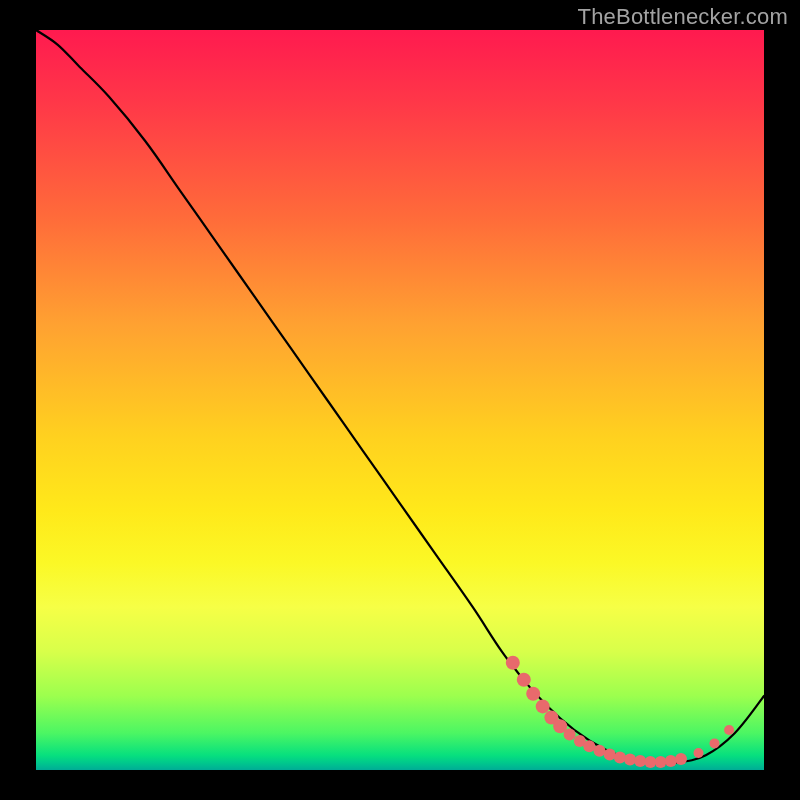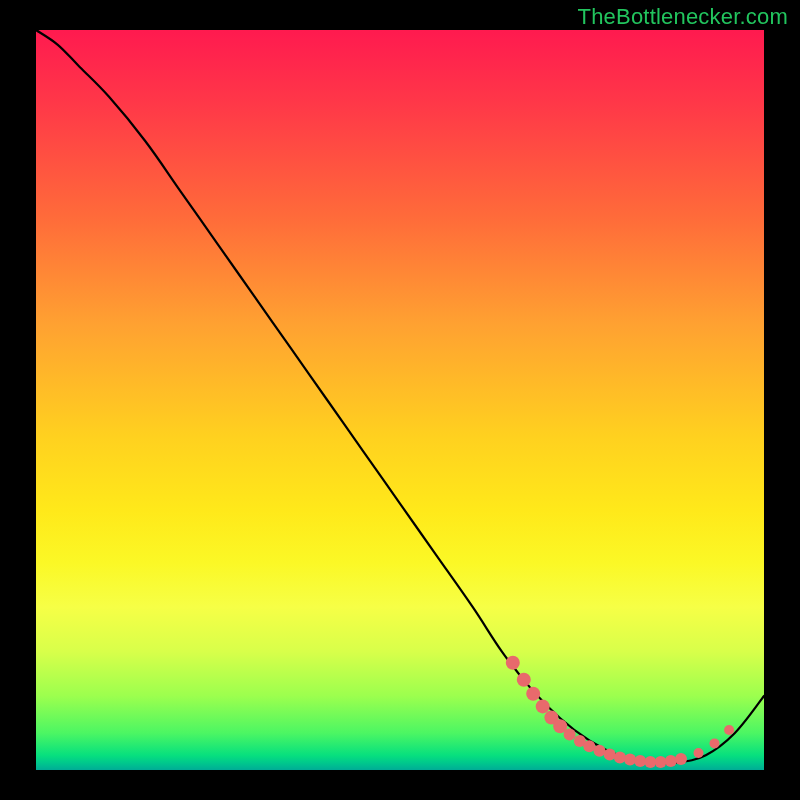--- a/index.html
+++ b/index.html
@@ -14,21 +14,21 @@
   .frame {
     position: relative;
     width: 800px;
     height: 800px;
     background: #000;
   }
   .attribution {
     position: absolute;
     top: 4px;
     right: 12px;
-    color: #22c55e;
+    color: #a3a3a3;
     font-size: 22px;
     letter-spacing: 0.2px;
     z-index: 5;
     user-select: none;
   }
   
   .plot-area {
     position: absolute;
     left: 36px;
     top: 30px;

